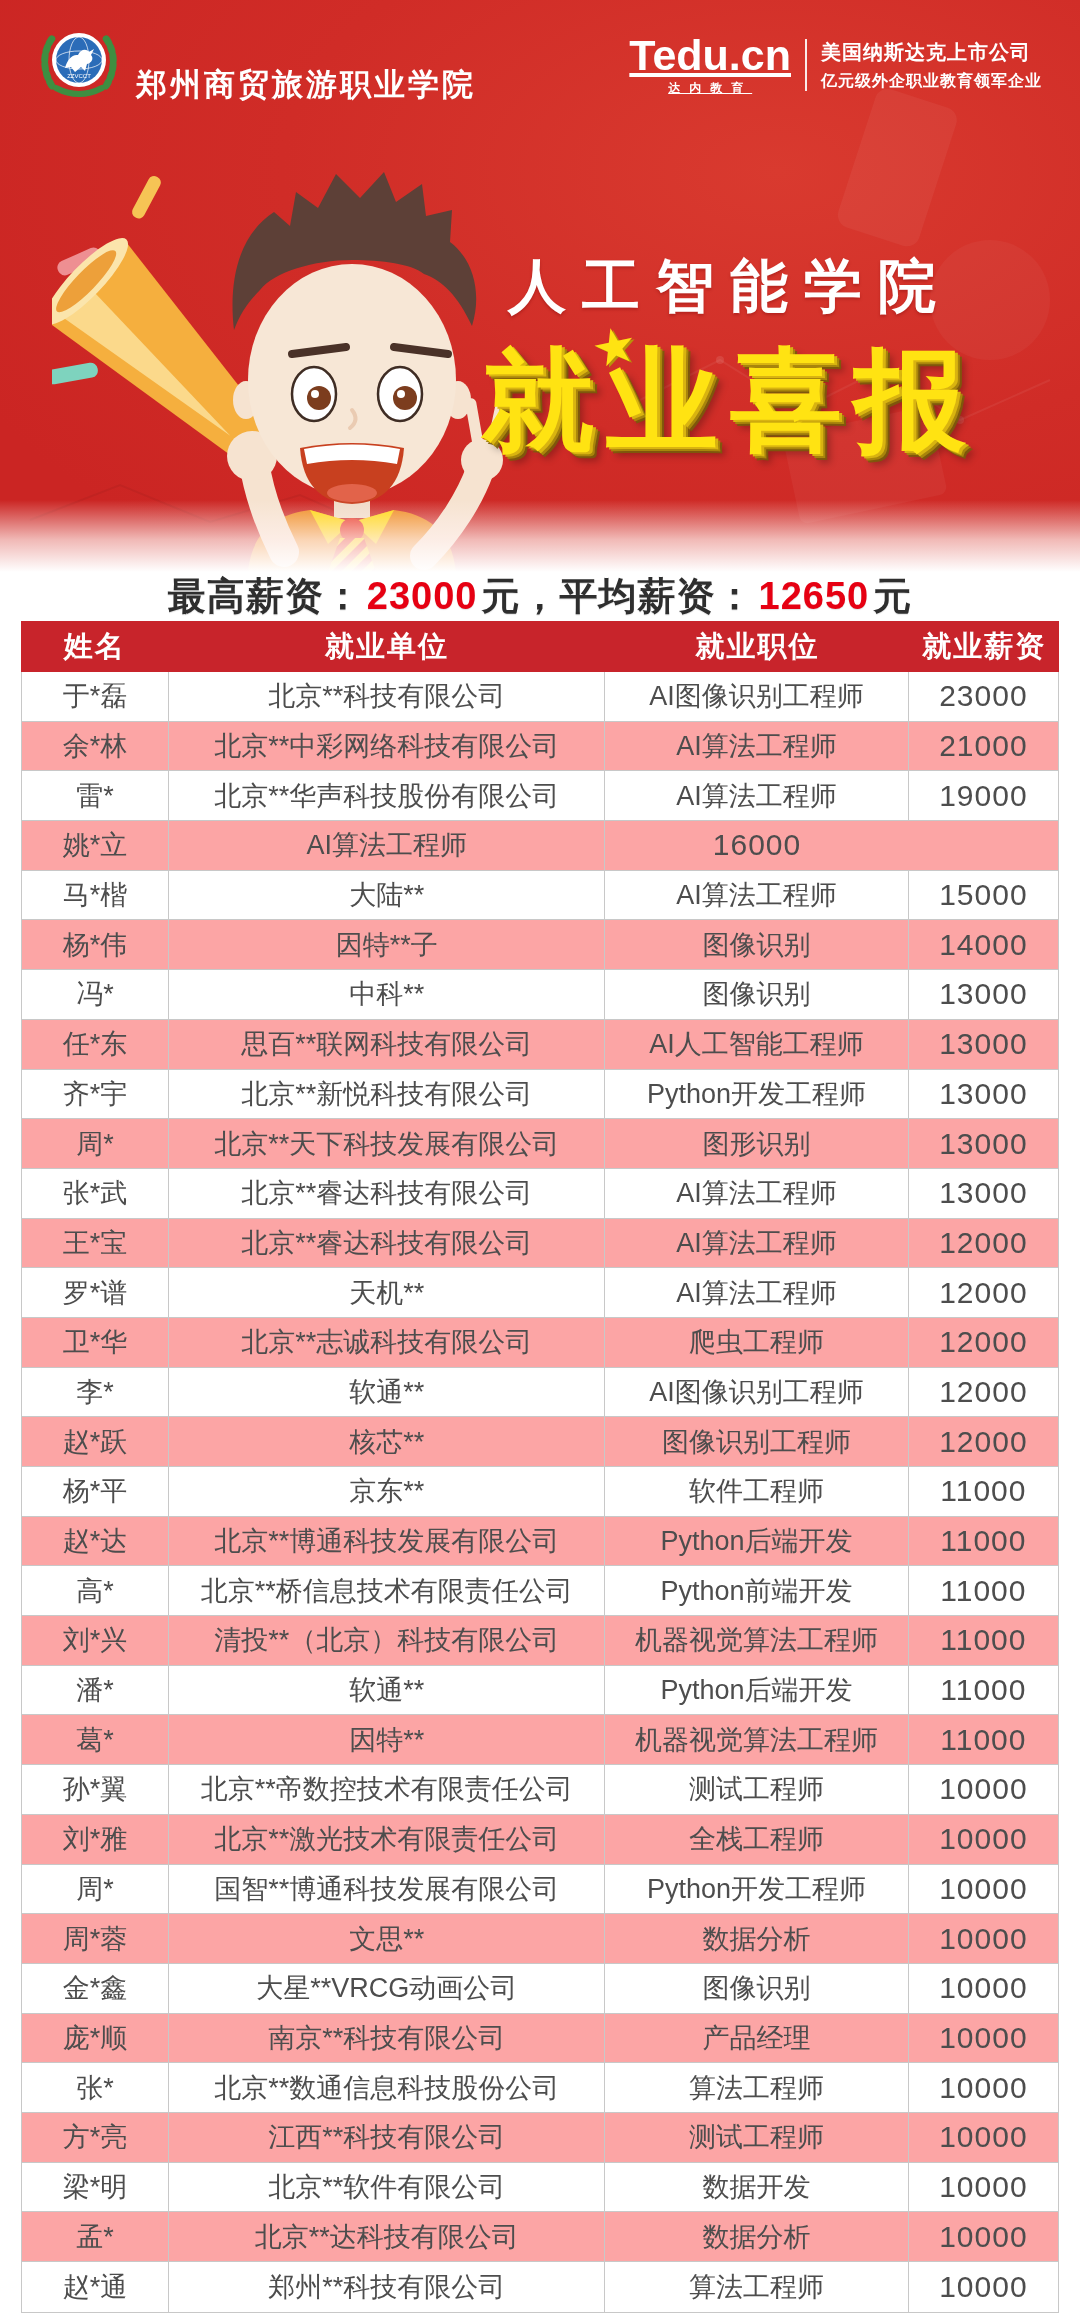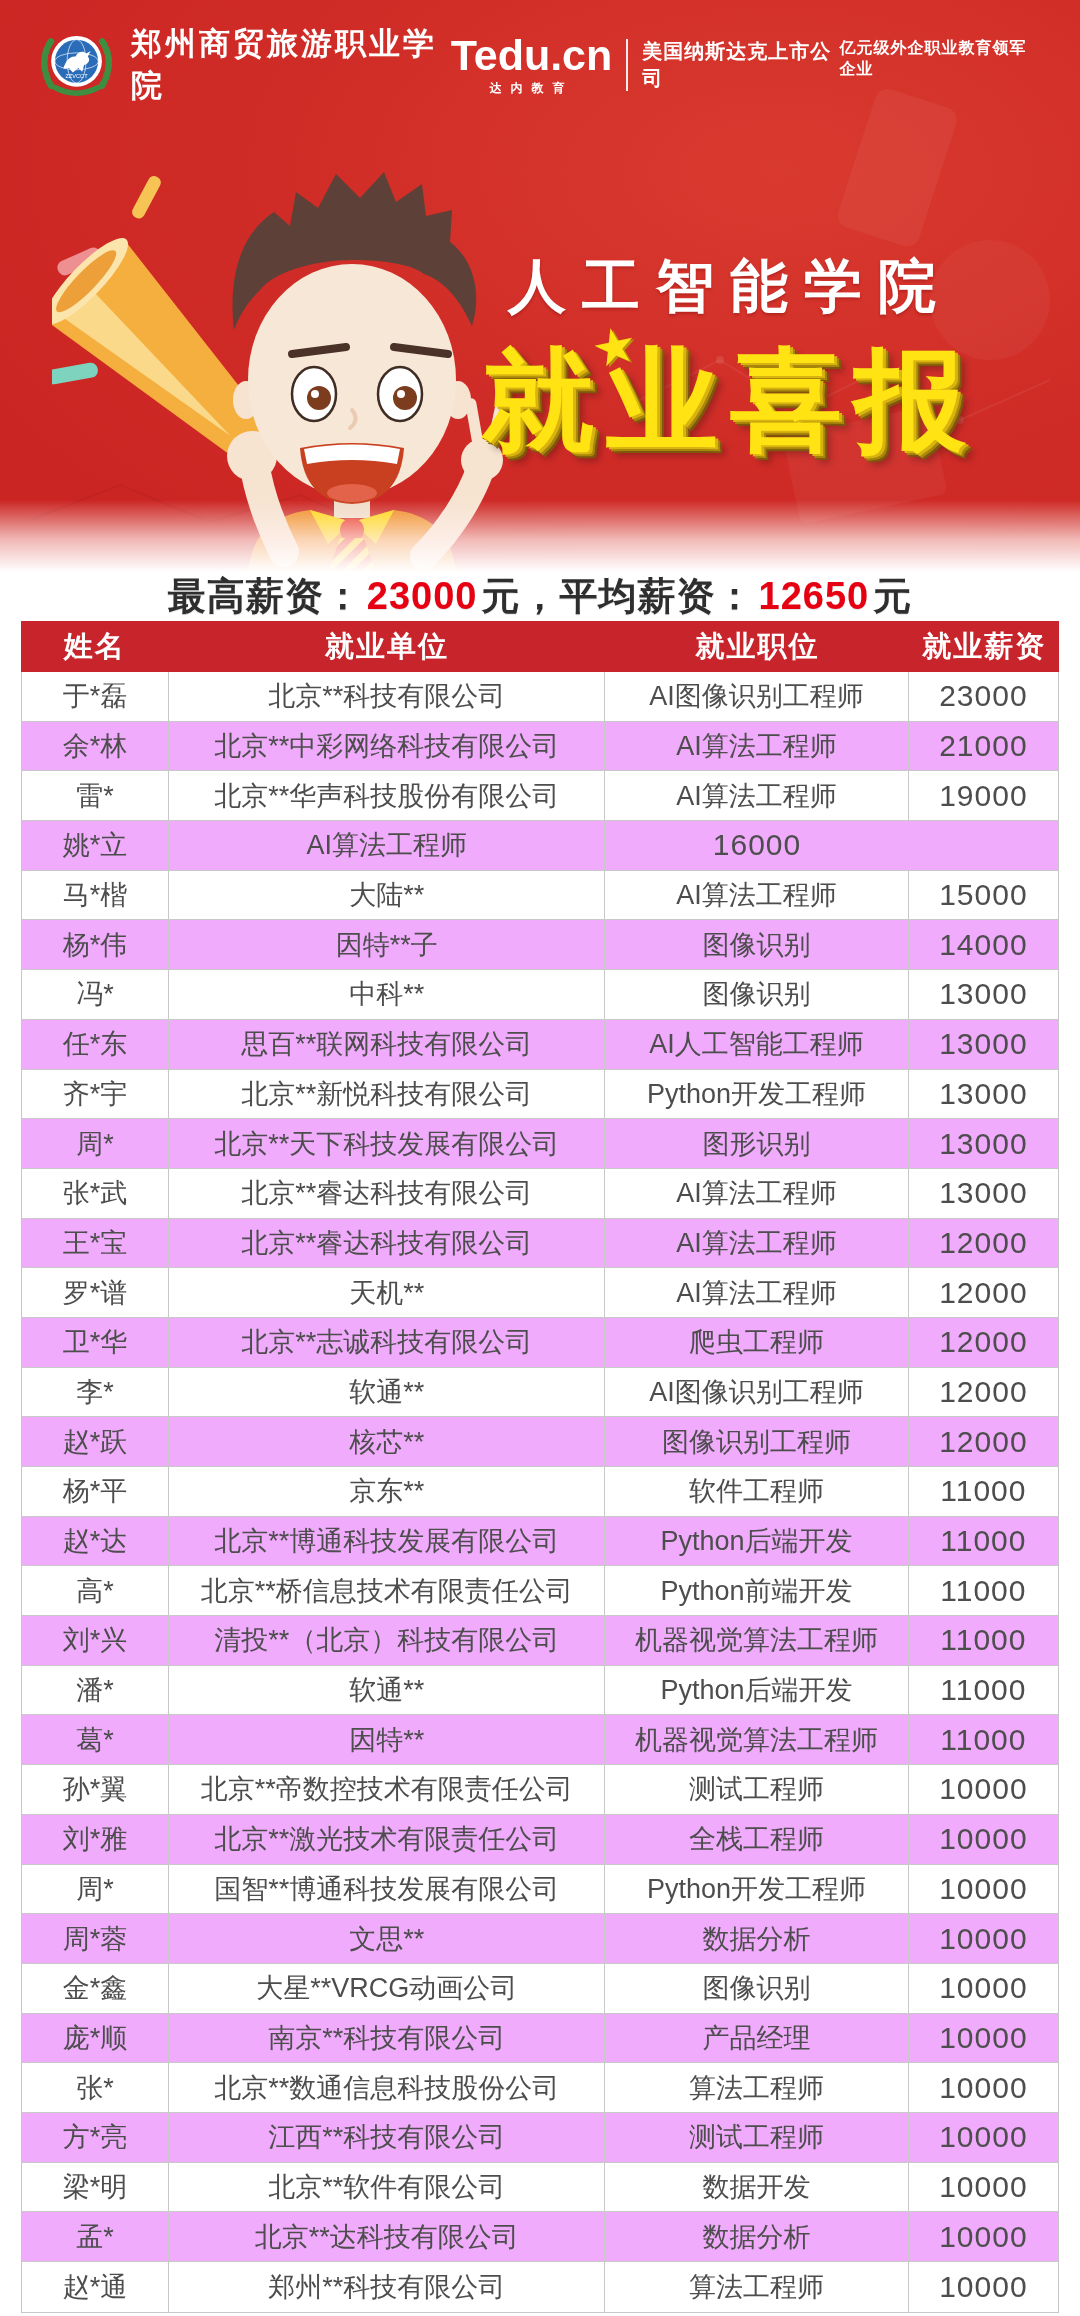--- a/index.html
+++ b/index.html
@@ -23,25 +23,25 @@
   .deco-svg { position:absolute; inset:0; z-index:1; }
 
   .top-bar {
     position:absolute; left:0; top:0; width:100%; height:130px; z-index:5;
     display:flex; align-items:center; padding:0 38px;
   }
   .school { display:flex; align-items:flex-end; gap:16px; }
   .school-name { color:#ffffff; font-size:31px; font-weight:bold; letter-spacing:3px; }
   .spacer { flex:1; }
   .tedu { display:flex; align-items:center; gap:14px; color:#fff; }
-  .tedu-logo-wrap { text-align:center; }
+  .tedu-logo-wrap { text-align:center;text-decoration:underline; }
   .tedu-logo { font-size:43px; font-weight:bold; letter-spacing:0px; line-height:1; }
   .tedu-sub { font-size:12px; font-weight:bold; letter-spacing:9px; margin-top:3px; }
   .tedu-divider { width:2px; height:52px; background:rgba(255,255,255,.9); }
-  .tedu-lines { display:flex; flex-direction:row; gap:5px; }
+  .tedu-lines { display:flex; flex-direction:column; gap:5px; }
   .tedu-line1 { font-size:20px; font-weight:bold; letter-spacing:1px; }
   .tedu-line2 { font-size:16px; font-weight:bold; letter-spacing:1px; }
 
   .char-svg { position:absolute; left:52px; top:168px; z-index:3; }
 
   .titles { position:absolute; left:420px; top:0; width:620px; z-index:4; text-align:center; }
   .college-name {
     position:absolute; left:0; top:248px; width:100%;
     color:#ffffff; font-size:58px; font-weight:bold; letter-spacing:16px;
     text-shadow:0 2px 3px rgba(120,10,10,.35);
@@ -75,21 +75,21 @@
     display:grid; grid-template-columns:14.2% 42.1% 29.3% 14.4%;
     height:51px; background:#c8242b; align-items:center;
     margin:0 -1px; 
   }
   .thead .hcell { color:#ffffff; font-size:29px; font-weight:bold; text-align:center; letter-spacing:2px; }
   .trow {
     display:grid; grid-template-columns:14.2% 42.1% 29.3% 14.4%;
     height:49.7px; background:#ffffff; border-bottom:1px solid #c8c8c8;
   }
   .trow:last-of-type { border-bottom:none; }
-  .trow.alt { background:#f0abfc; }
+  .trow.alt { background:#fca5a5; }
   .tcell {
     display:flex; align-items:center; justify-content:center;
     color:#4d4d4d; font-size:27px; border-right:1px solid #c8c8c8;
     white-space:nowrap; overflow:hidden;
   }
   .tcell:last-child { border-right:none; }
   .tcell.salary { font-size:30px; letter-spacing:1px; }
 </style>
 </head>
 <body>

